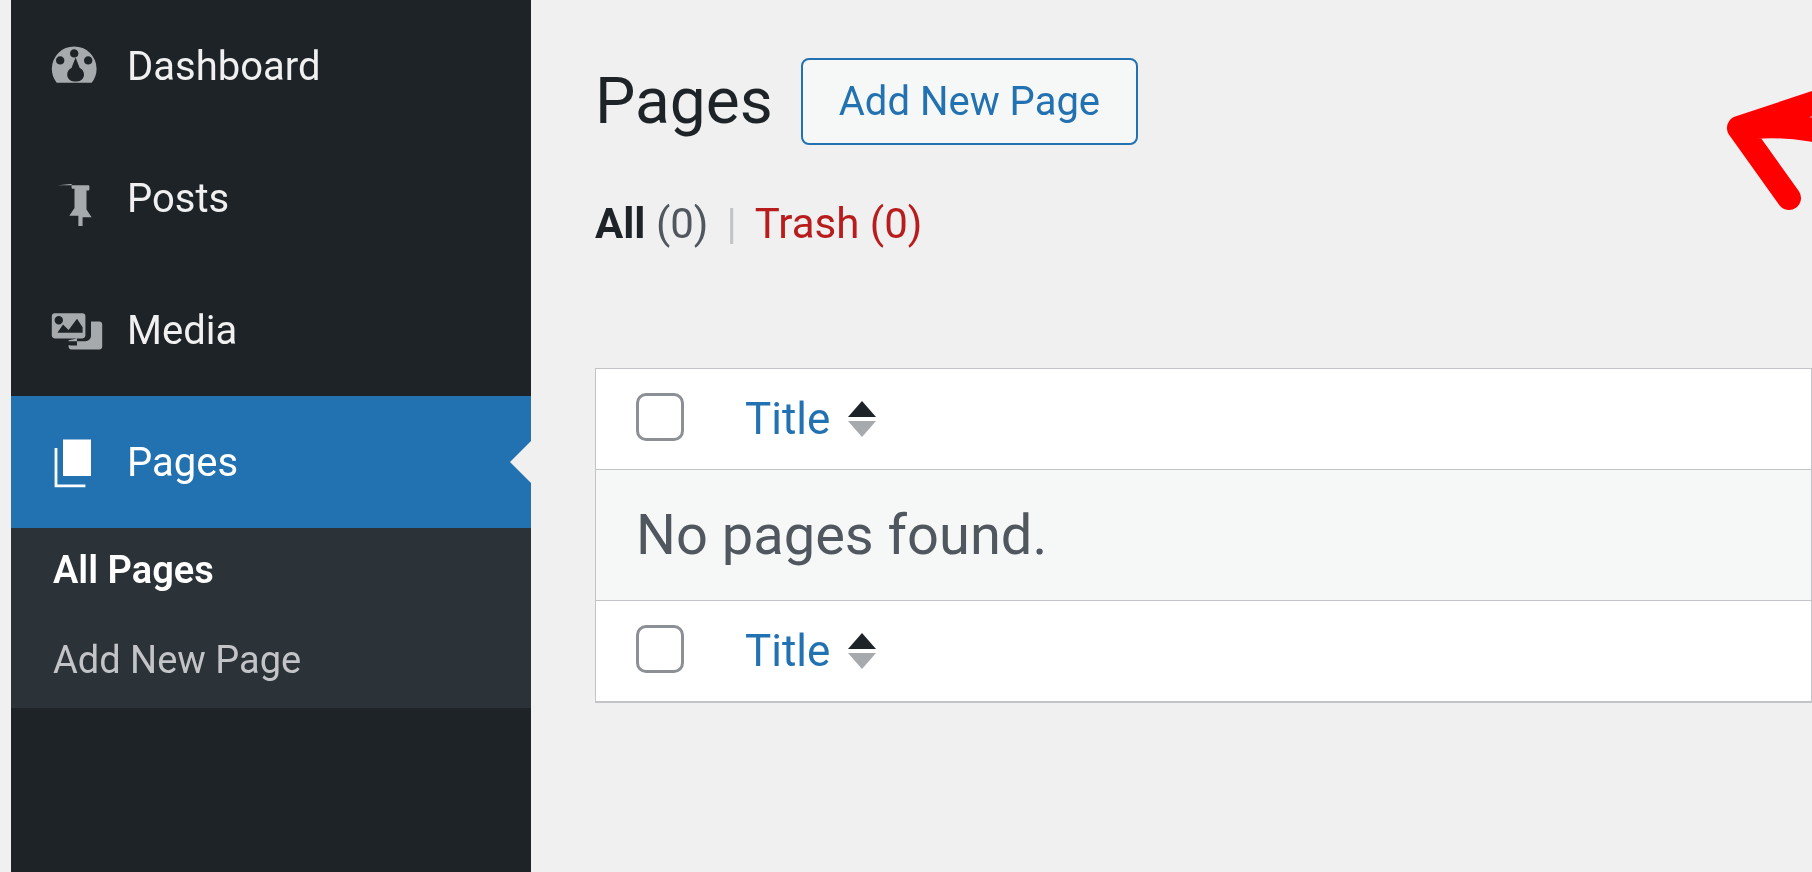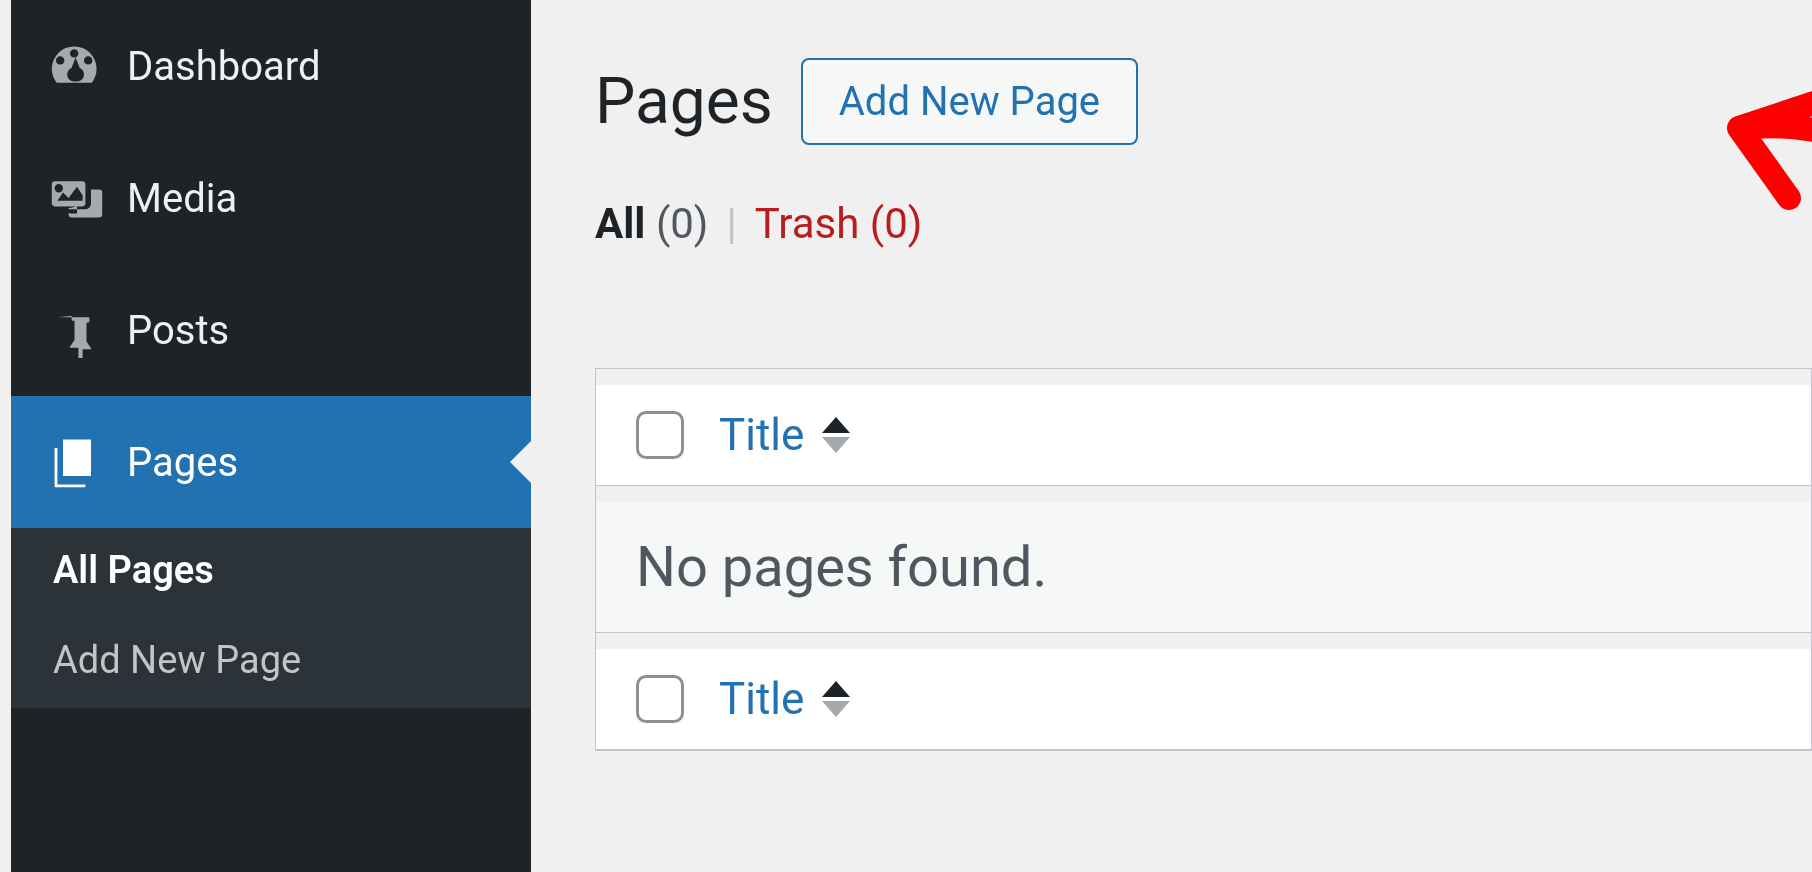--- a/index.html
+++ b/index.html
@@ -110,26 +110,24 @@
     .filter-trash {
       color: #b91c1c;
       cursor: pointer;
     }
     .table {
       border: 1px solid #c3c4c7;
       width: 100%;
     }
     .trow {
       display: flex;
-      align-items: center;
       padding: 24px 40px;
-      gap: 35px;
+      gap: 61px;
       background: #fff;
       border-bottom: 1px solid #c3c4c7;
-      margin-top: 16px;
     }
     .trow.empty {
       background: #f6f7f7;
       color: #50575e;
       font-size: 56px;
       padding: 32px 40px;
     }
     .checkbox {
       width: 48px;
       height: 48px;
@@ -174,32 +172,32 @@
     <span class="nav-icon">
       <svg viewBox="0 0 20 20">
           <path d="M3.76 16h12.48A7.98 7.98 0 0 0 18 11a8 8 0 1 0-16 0c0 1.84.63 3.54 1.76 5zM10 4c.83 0 1.5.67 1.5 1.5S10.83 7 10 7s-1.5-.67-1.5-1.5S9.17 4 10 4zM5 6.5c.83 0 1.5.67 1.5 1.5S5.83 9.5 5 9.5 3.5 8.83 3.5 8 4.17 6.5 5 6.5zm10 0c.83 0 1.5.67 1.5 1.5s-.67 1.5-1.5 1.5-1.5-.67-1.5-1.5.67-1.5 1.5-1.5zM10 15.5c-1.38 0-2.5-1.12-2.5-2.5 0-1.04.63-1.93 1.53-2.31L10.5 7l1.47 3.69c.9.38 1.53 1.27 1.53 2.31 0 1.38-1.12 2.5-2.5 2.5z" transform="translate(-1 0)"></path>
         </svg>
     </span>
     <span>Dashboard</span>
   </div>
   <div class="nav-item">
     <span class="nav-icon">
       <svg viewBox="0 0 20 20">
+          <path d="M10.44 1.1l8.46 8.46c.2.2.2.52 0 .72l-.72.72c-.2.2-.52.2-.72 0L17 10.54l-5.36 5.36-.72 3.62-2.54-2.54L3 22.36V20l4.66-4.66-2.54-2.54 3.62-.72L14.1 6.72l-.46-.46c-.2-.2-.2-.52 0-.72l.72-.72c.2-.2.52-.2.72 0z" transform="rotate(-45 10 10) translate(-1 1) scale(0.9)"></path>
+        </svg>
+    </span>
+    <span>Posts</span>
+  </div>
+  <div class="nav-item">
+    <span class="nav-icon">
+      <svg viewBox="0 0 20 20">
           <path d="M13 11V4c0-.55-.45-1-1-1H2c-.55 0-1 .45-1 1v7c0 .55.45 1 1 1h10c.55 0 1-.45 1-1zM5 5.5a1.5 1.5 0 1 1-3 0 1.5 1.5 0 0 1 3 0zM12 10H3l2-3 2 2 3-4 2 3v2zM19 7v8c0 .55-.45 1-1 1H8c-.55 0-1-.45-1-1v-2h6c1.1 0 2-.9 2-2V6h3c.55 0 1 .45 1 1zM10 14.5c0 .83-.67 1.5-1.5 1.5S7 15.33 7 14.5v-.1l2.6.6c.26.06.4-.1.4-.36V12l-3 .7v1.8z" transform="translate(0 1)"></path>
         </svg>
     </span>
     <span>Media</span>
-  </div>
-  <div class="nav-item">
-    <span class="nav-icon">
-      <svg viewBox="0 0 20 20">
-          <path d="M10.44 1.1l8.46 8.46c.2.2.2.52 0 .72l-.72.72c-.2.2-.52.2-.72 0L17 10.54l-5.36 5.36-.72 3.62-2.54-2.54L3 22.36V20l4.66-4.66-2.54-2.54 3.62-.72L14.1 6.72l-.46-.46c-.2-.2-.2-.52 0-.72l.72-.72c.2-.2.52-.2.72 0z" transform="rotate(-45 10 10) translate(-1 1) scale(0.9)"></path>
-        </svg>
-    </span>
-    <span>Posts</span>
   </div>
   <div class="nav-item active">
     <span class="nav-icon">
       <svg viewBox="0 0 20 20">
           <path d="M5 2h10v13H5V2zm-2 3v13h10v1H2V5h1z"></path>
         </svg>
     </span>
     <span>Pages</span>
   </div>
   <div class="sub-item current">

